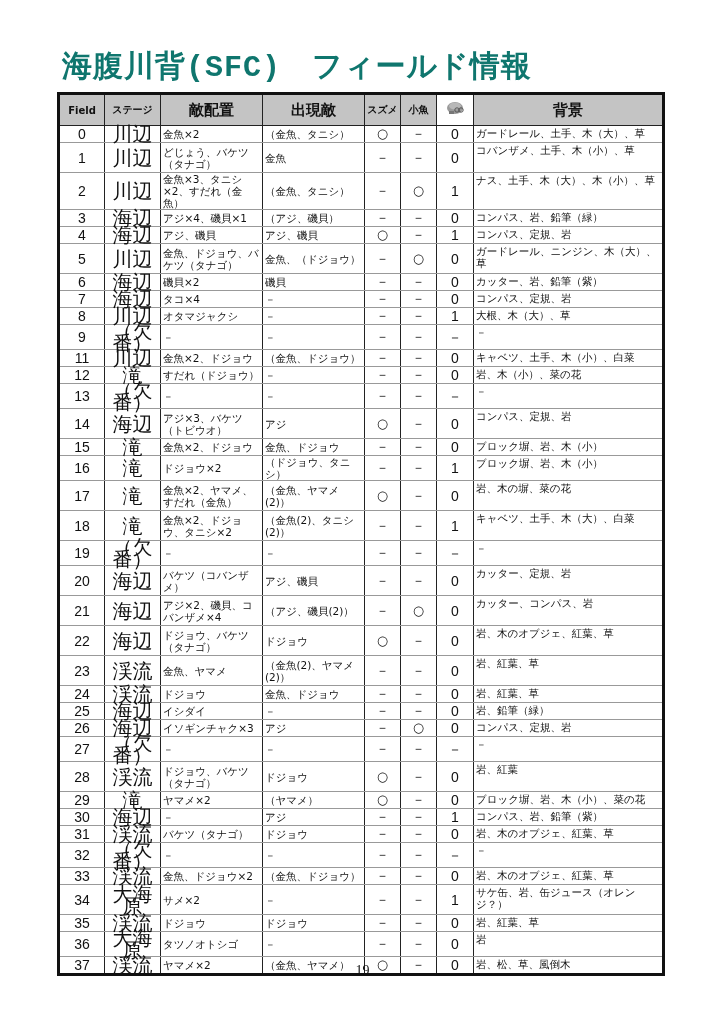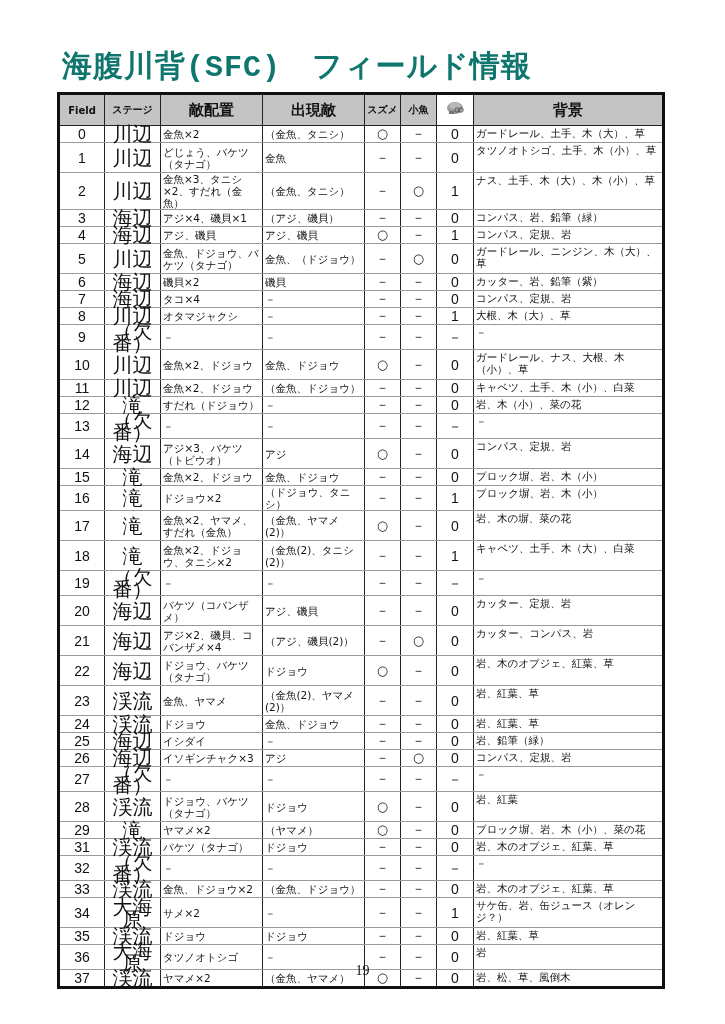--- a/index.html
+++ b/index.html
@@ -72,21 +72,21 @@
           <td class="bg">ガードレール、土手、木（大）、草</td>
         </tr>
         <tr class="r2">
           <td class="num">1</td>
           <td class="stage">川辺</td>
           <td>どじょう、バケツ（タナゴ）</td>
           <td>金魚</td>
           <td class="mark">－</td>
           <td class="mark">－</td>
           <td class="cnt">0</td>
-          <td class="bg">タツノオトシゴ、土手、木（小）、草</td>
+          <td class="bg">コバンザメ、土手、木（小）、草</td>
         </tr>
         <tr class="r2">
           <td class="num">2</td>
           <td class="stage">川辺</td>
           <td>金魚×3、タニシ×2、すだれ（金魚）</td>
           <td>（金魚、タニシ）</td>
           <td class="mark">－</td>
           <td class="mark">○</td>
           <td class="cnt">1</td>
           <td class="bg">ナス、土手、木（大）、木（小）、草</td>
@@ -154,219 +154,219 @@
         <tr class="r1">
           <td class="num">9</td>
           <td class="stage">（欠番）</td>
           <td>－</td>
           <td>－</td>
           <td class="mark">－</td>
           <td class="mark">－</td>
           <td class="cnt">－</td>
           <td class="bg">－</td>
         </tr>
-        <tr class="r2">
-          <td class="num">10</td>
-          <td class="stage">川辺</td>
+        <tr class="r1">
+          <td class="num">11</td>
+          <td class="stage">川辺</td>
+          <td>金魚×2、ドジョウ</td>
+          <td>（金魚、ドジョウ）</td>
+          <td class="mark">－</td>
+          <td class="mark">－</td>
+          <td class="cnt">0</td>
+          <td class="bg">キャベツ、土手、木（小）、白菜</td>
+        </tr>
+        <tr class="r1">
+          <td class="num">12</td>
+          <td class="stage">滝</td>
+          <td>すだれ（ドジョウ）</td>
+          <td>－</td>
+          <td class="mark">－</td>
+          <td class="mark">－</td>
+          <td class="cnt">0</td>
+          <td class="bg">岩、木（小）、菜の花</td>
+        </tr>
+        <tr class="r1">
+          <td class="num">13</td>
+          <td class="stage">（欠番）</td>
+          <td>－</td>
+          <td>－</td>
+          <td class="mark">－</td>
+          <td class="mark">－</td>
+          <td class="cnt">－</td>
+          <td class="bg">－</td>
+        </tr>
+        <tr class="r2">
+          <td class="num">14</td>
+          <td class="stage">海辺</td>
+          <td>アジ×3、バケツ（トビウオ）</td>
+          <td>アジ</td>
+          <td class="mark">○</td>
+          <td class="mark">－</td>
+          <td class="cnt">0</td>
+          <td class="bg">コンパス、定規、岩</td>
+        </tr>
+        <tr class="r1">
+          <td class="num">15</td>
+          <td class="stage">滝</td>
           <td>金魚×2、ドジョウ</td>
           <td>金魚、ドジョウ</td>
-          <td class="mark">○</td>
-          <td class="mark">－</td>
-          <td class="cnt">0</td>
-          <td class="bg">ガードレール、ナス、大根、木（小）、草</td>
-        </tr>
-        <tr class="r1">
-          <td class="num">11</td>
-          <td class="stage">川辺</td>
-          <td>金魚×2、ドジョウ</td>
-          <td>（金魚、ドジョウ）</td>
-          <td class="mark">－</td>
-          <td class="mark">－</td>
-          <td class="cnt">0</td>
-          <td class="bg">キャベツ、土手、木（小）、白菜</td>
-        </tr>
-        <tr class="r1">
-          <td class="num">12</td>
-          <td class="stage">滝</td>
-          <td>すだれ（ドジョウ）</td>
-          <td>－</td>
-          <td class="mark">－</td>
-          <td class="mark">－</td>
-          <td class="cnt">0</td>
-          <td class="bg">岩、木（小）、菜の花</td>
-        </tr>
-        <tr class="r1">
-          <td class="num">13</td>
+          <td class="mark">－</td>
+          <td class="mark">－</td>
+          <td class="cnt">0</td>
+          <td class="bg">ブロック塀、岩、木（小）</td>
+        </tr>
+        <tr class="r1">
+          <td class="num">16</td>
+          <td class="stage">滝</td>
+          <td>ドジョウ×2</td>
+          <td>（ドジョウ、タニシ）</td>
+          <td class="mark">－</td>
+          <td class="mark">－</td>
+          <td class="cnt">1</td>
+          <td class="bg">ブロック塀、岩、木（小）</td>
+        </tr>
+        <tr class="r2">
+          <td class="num">17</td>
+          <td class="stage">滝</td>
+          <td>金魚×2、ヤマメ、すだれ（金魚）</td>
+          <td>（金魚、ヤマメ(2)）</td>
+          <td class="mark">○</td>
+          <td class="mark">－</td>
+          <td class="cnt">0</td>
+          <td class="bg">岩、木の塀、菜の花</td>
+        </tr>
+        <tr class="r2">
+          <td class="num">18</td>
+          <td class="stage">滝</td>
+          <td>金魚×2、ドジョウ、タニシ×2</td>
+          <td>（金魚(2)、タニシ(2)）</td>
+          <td class="mark">－</td>
+          <td class="mark">－</td>
+          <td class="cnt">1</td>
+          <td class="bg">キャベツ、土手、木（大）、白菜</td>
+        </tr>
+        <tr class="r1">
+          <td class="num">19</td>
           <td class="stage">（欠番）</td>
           <td>－</td>
           <td>－</td>
           <td class="mark">－</td>
           <td class="mark">－</td>
           <td class="cnt">－</td>
           <td class="bg">－</td>
         </tr>
         <tr class="r2">
-          <td class="num">14</td>
-          <td class="stage">海辺</td>
-          <td>アジ×3、バケツ（トビウオ）</td>
+          <td class="num">20</td>
+          <td class="stage">海辺</td>
+          <td>バケツ（コバンザメ）</td>
+          <td>アジ、磯貝</td>
+          <td class="mark">－</td>
+          <td class="mark">－</td>
+          <td class="cnt">0</td>
+          <td class="bg">カッター、定規、岩</td>
+        </tr>
+        <tr class="r2">
+          <td class="num">21</td>
+          <td class="stage">海辺</td>
+          <td>アジ×2、磯貝、コバンザメ×4</td>
+          <td>（アジ、磯貝(2)）</td>
+          <td class="mark">－</td>
+          <td class="mark">○</td>
+          <td class="cnt">0</td>
+          <td class="bg">カッター、コンパス、岩</td>
+        </tr>
+        <tr class="r2">
+          <td class="num">22</td>
+          <td class="stage">海辺</td>
+          <td>ドジョウ、バケツ（タナゴ）</td>
+          <td>ドジョウ</td>
+          <td class="mark">○</td>
+          <td class="mark">－</td>
+          <td class="cnt">0</td>
+          <td class="bg">岩、木のオブジェ、紅葉、草</td>
+        </tr>
+        <tr class="r2">
+          <td class="num">23</td>
+          <td class="stage">渓流</td>
+          <td>金魚、ヤマメ</td>
+          <td>（金魚(2)、ヤマメ(2)）</td>
+          <td class="mark">－</td>
+          <td class="mark">－</td>
+          <td class="cnt">0</td>
+          <td class="bg">岩、紅葉、草</td>
+        </tr>
+        <tr class="r1">
+          <td class="num">24</td>
+          <td class="stage">渓流</td>
+          <td>ドジョウ</td>
+          <td>金魚、ドジョウ</td>
+          <td class="mark">－</td>
+          <td class="mark">－</td>
+          <td class="cnt">0</td>
+          <td class="bg">岩、紅葉、草</td>
+        </tr>
+        <tr class="r1">
+          <td class="num">25</td>
+          <td class="stage">海辺</td>
+          <td>イシダイ</td>
+          <td>－</td>
+          <td class="mark">－</td>
+          <td class="mark">－</td>
+          <td class="cnt">0</td>
+          <td class="bg">岩、鉛筆（緑）</td>
+        </tr>
+        <tr class="r1">
+          <td class="num">26</td>
+          <td class="stage">海辺</td>
+          <td>イソギンチャク×3</td>
           <td>アジ</td>
-          <td class="mark">○</td>
-          <td class="mark">－</td>
+          <td class="mark">－</td>
+          <td class="mark">○</td>
           <td class="cnt">0</td>
           <td class="bg">コンパス、定規、岩</td>
         </tr>
         <tr class="r1">
-          <td class="num">15</td>
-          <td class="stage">滝</td>
-          <td>金魚×2、ドジョウ</td>
-          <td>金魚、ドジョウ</td>
-          <td class="mark">－</td>
-          <td class="mark">－</td>
-          <td class="cnt">0</td>
-          <td class="bg">ブロック塀、岩、木（小）</td>
-        </tr>
-        <tr class="r1">
-          <td class="num">16</td>
-          <td class="stage">滝</td>
-          <td>ドジョウ×2</td>
-          <td>（ドジョウ、タニシ）</td>
-          <td class="mark">－</td>
-          <td class="mark">－</td>
-          <td class="cnt">1</td>
-          <td class="bg">ブロック塀、岩、木（小）</td>
-        </tr>
-        <tr class="r2">
-          <td class="num">17</td>
-          <td class="stage">滝</td>
-          <td>金魚×2、ヤマメ、すだれ（金魚）</td>
-          <td>（金魚、ヤマメ(2)）</td>
-          <td class="mark">○</td>
-          <td class="mark">－</td>
-          <td class="cnt">0</td>
-          <td class="bg">岩、木の塀、菜の花</td>
-        </tr>
-        <tr class="r2">
-          <td class="num">18</td>
-          <td class="stage">滝</td>
-          <td>金魚×2、ドジョウ、タニシ×2</td>
-          <td>（金魚(2)、タニシ(2)）</td>
-          <td class="mark">－</td>
-          <td class="mark">－</td>
-          <td class="cnt">1</td>
-          <td class="bg">キャベツ、土手、木（大）、白菜</td>
-        </tr>
-        <tr class="r1">
-          <td class="num">19</td>
+          <td class="num">27</td>
           <td class="stage">（欠番）</td>
           <td>－</td>
           <td>－</td>
           <td class="mark">－</td>
           <td class="mark">－</td>
           <td class="cnt">－</td>
           <td class="bg">－</td>
         </tr>
         <tr class="r2">
-          <td class="num">20</td>
-          <td class="stage">海辺</td>
-          <td>バケツ（コバンザメ）</td>
-          <td>アジ、磯貝</td>
-          <td class="mark">－</td>
-          <td class="mark">－</td>
-          <td class="cnt">0</td>
-          <td class="bg">カッター、定規、岩</td>
-        </tr>
-        <tr class="r2">
-          <td class="num">21</td>
-          <td class="stage">海辺</td>
-          <td>アジ×2、磯貝、コバンザメ×4</td>
-          <td>（アジ、磯貝(2)）</td>
-          <td class="mark">－</td>
-          <td class="mark">○</td>
-          <td class="cnt">0</td>
-          <td class="bg">カッター、コンパス、岩</td>
-        </tr>
-        <tr class="r2">
-          <td class="num">22</td>
-          <td class="stage">海辺</td>
-          <td>ドジョウ、バケツ（タナゴ）</td>
-          <td>ドジョウ</td>
-          <td class="mark">○</td>
-          <td class="mark">－</td>
-          <td class="cnt">0</td>
-          <td class="bg">岩、木のオブジェ、紅葉、草</td>
-        </tr>
-        <tr class="r2">
-          <td class="num">23</td>
-          <td class="stage">渓流</td>
-          <td>金魚、ヤマメ</td>
-          <td>（金魚(2)、ヤマメ(2)）</td>
-          <td class="mark">－</td>
-          <td class="mark">－</td>
-          <td class="cnt">0</td>
-          <td class="bg">岩、紅葉、草</td>
-        </tr>
-        <tr class="r1">
-          <td class="num">24</td>
-          <td class="stage">渓流</td>
-          <td>ドジョウ</td>
-          <td>金魚、ドジョウ</td>
-          <td class="mark">－</td>
-          <td class="mark">－</td>
-          <td class="cnt">0</td>
-          <td class="bg">岩、紅葉、草</td>
-        </tr>
-        <tr class="r1">
-          <td class="num">25</td>
-          <td class="stage">海辺</td>
-          <td>イシダイ</td>
-          <td>－</td>
-          <td class="mark">－</td>
-          <td class="mark">－</td>
-          <td class="cnt">0</td>
-          <td class="bg">岩、鉛筆（緑）</td>
-        </tr>
-        <tr class="r1">
-          <td class="num">26</td>
-          <td class="stage">海辺</td>
-          <td>イソギンチャク×3</td>
-          <td>アジ</td>
-          <td class="mark">－</td>
-          <td class="mark">○</td>
-          <td class="cnt">0</td>
-          <td class="bg">コンパス、定規、岩</td>
-        </tr>
-        <tr class="r1">
-          <td class="num">27</td>
-          <td class="stage">（欠番）</td>
-          <td>－</td>
-          <td>－</td>
-          <td class="mark">－</td>
-          <td class="mark">－</td>
-          <td class="cnt">－</td>
-          <td class="bg">－</td>
-        </tr>
-        <tr class="r2">
           <td class="num">28</td>
           <td class="stage">渓流</td>
           <td>ドジョウ、バケツ（タナゴ）</td>
           <td>ドジョウ</td>
           <td class="mark">○</td>
           <td class="mark">－</td>
           <td class="cnt">0</td>
           <td class="bg">岩、紅葉</td>
         </tr>
         <tr class="r1">
           <td class="num">29</td>
           <td class="stage">滝</td>
           <td>ヤマメ×2</td>
           <td>（ヤマメ）</td>
           <td class="mark">○</td>
           <td class="mark">－</td>
           <td class="cnt">0</td>
           <td class="bg">ブロック塀、岩、木（小）、菜の花</td>
+        </tr>
+        <tr class="r1">
+          <td class="num">30</td>
+          <td class="stage">海辺</td>
+          <td>－</td>
+          <td>アジ</td>
+          <td class="mark">－</td>
+          <td class="mark">－</td>
+          <td class="cnt">1</td>
+          <td class="bg">コンパス、岩、鉛筆（紫）</td>
         </tr>
         <tr class="r1">
           <td class="num">31</td>
           <td class="stage">渓流</td>
           <td>バケツ（タナゴ）</td>
           <td>ドジョウ</td>
           <td class="mark">－</td>
           <td class="mark">－</td>
           <td class="cnt">0</td>
           <td class="bg">岩、木のオブジェ、紅葉、草</td>

